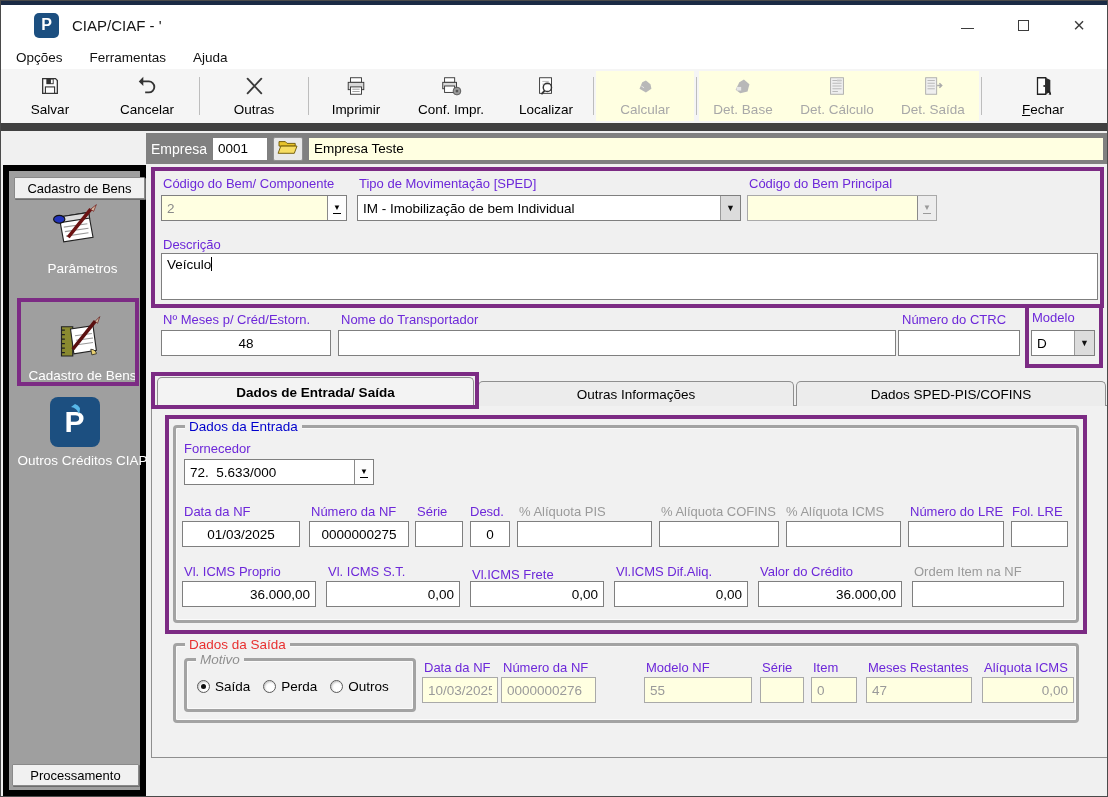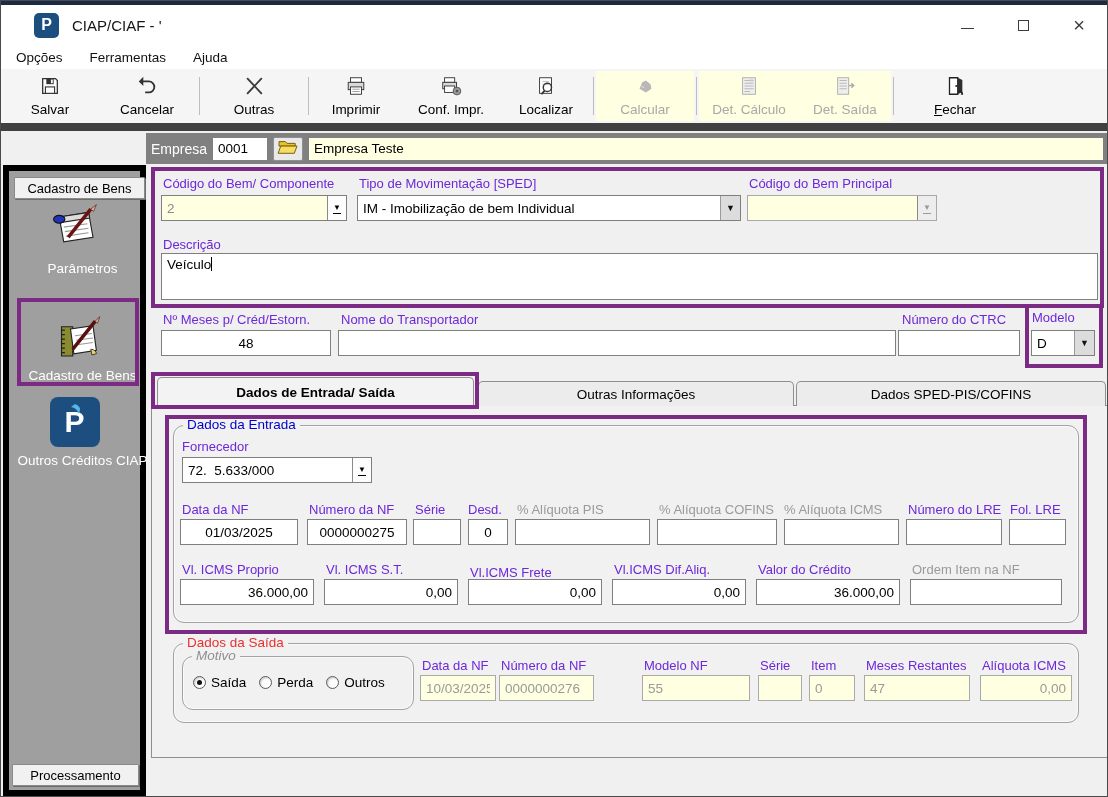--- a/index.html
+++ b/index.html
@@ -54,21 +54,21 @@
 .flatbtn.off{background:#ededed}
 .flatbtn.off .aul{color:#9a9a9a;border-bottom-color:#9a9a9a}
 .ddbtn{width:20px;background:#dcdcdc;border-left:1px solid #9a9a9a;display:flex;align-items:center;justify-content:center;font-size:9px;color:#111}
 .descbox{position:absolute;border:1px solid #7f7f7f;background:#fff;font-size:13.5px;padding:3px 5px;color:#000}
 .caret{display:inline-block;width:1px;height:14px;background:#000;vertical-align:-2px}
 
 .panel{position:absolute;left:150px;top:404px;width:957px;height:353px;background:#f1f1f1;border:1px solid #8f8f8f;z-index:1}
 .tab{position:absolute;display:flex;align-items:center;justify-content:center;font-size:13.5px;background:#ececec;border:1px solid #8f8f8f;border-bottom:none;border-radius:5px 5px 0 0;color:#000;z-index:2}
 .tab.active{background:#f3f3f3;font-weight:bold;z-index:3}
 
-.gb{position:absolute;border:1px solid #a3a3a3;border-radius:11px;box-shadow:inset 0 0 0 1px #fafafa;z-index:4}
+.gb{position:absolute;border:3px solid #a3a3a3;border-radius:4px;box-shadow:inset 0 0 0 1px #fafafa;z-index:4}
 .gtitle{position:absolute;top:-9px;left:9px;background:#f1f1f1;padding:0 4px;font-size:13.5px;font-weight:bold;white-space:nowrap}
 .gtitle.blue{color:#0000cc;font-weight:normal}
 .gtitle.red{color:#e83030;font-weight:normal}
 .gtitle.ital{color:#8f8f8f;font-style:italic;font-weight:normal}
 .radiorow{position:absolute;display:flex;align-items:center;gap:13px}
 .ropt{display:flex;align-items:center;gap:5px;font-size:13.5px;color:#000}
 .radio{width:13px;height:13px;border-radius:50%;border:1px solid #5a5a5a;background:#fff;display:inline-flex;align-items:center;justify-content:center;box-shadow:inset 1px 1px 2px #c3c3c3}
 .rdot{width:5px;height:5px;border-radius:50%;background:#101010}
 .leafsvg{position:absolute;left:0;top:0}
 </style>
@@ -154,20 +154,27 @@
     </div>
     <div class="tsep"></div>
     <div class="tbtn dis" style="width:98px">
       <span><svg viewBox="0 0 24 24" width="22" height="22">
             <path d="M6 15 l3-7 4-2 5 4 1 5 -6 4 z" fill="#b8b8b8"></path>
             <path d="M8 12 l3 2" stroke="#e8e8e8"></path>
           </svg></span>
       <span class="tlabel">Calcular</span>
     </div>
     <div class="tsep"></div>
+    <div class="tbtn dis" style="width:88px">
+      <span><svg viewBox="0 0 24 24" width="22" height="22">
+            <path d="M4 16 l4-8 5-3 6 5 -2 8 -8 2 z" fill="#b8b8b8"></path>
+            <rect x="5" y="13" width="5" height="4" fill="#e6e6e6"></rect>
+          </svg></span>
+      <span class="tlabel">Det. Base</span>
+    </div>
     <div class="tbtn dis" style="width:100px">
       <span><svg viewBox="0 0 24 24" width="22" height="22">
             <rect x="5" y="3" width="14" height="18" fill="#efefef" stroke="#ababab"></rect>
             <path d="M7 6 h10 M7 9 h10 M7 12 h10 M7 15 h10 M7 18 h6" stroke="#b5b5b5"></path>
             <rect x="12" y="5" width="5" height="2" fill="#c8c8c8"></rect>
           </svg></span>
       <span class="tlabel">Det. Cálculo</span>
     </div>
     <div class="tbtn dis" style="width:92px">
       <span><svg viewBox="0 0 24 24" width="22" height="22">

